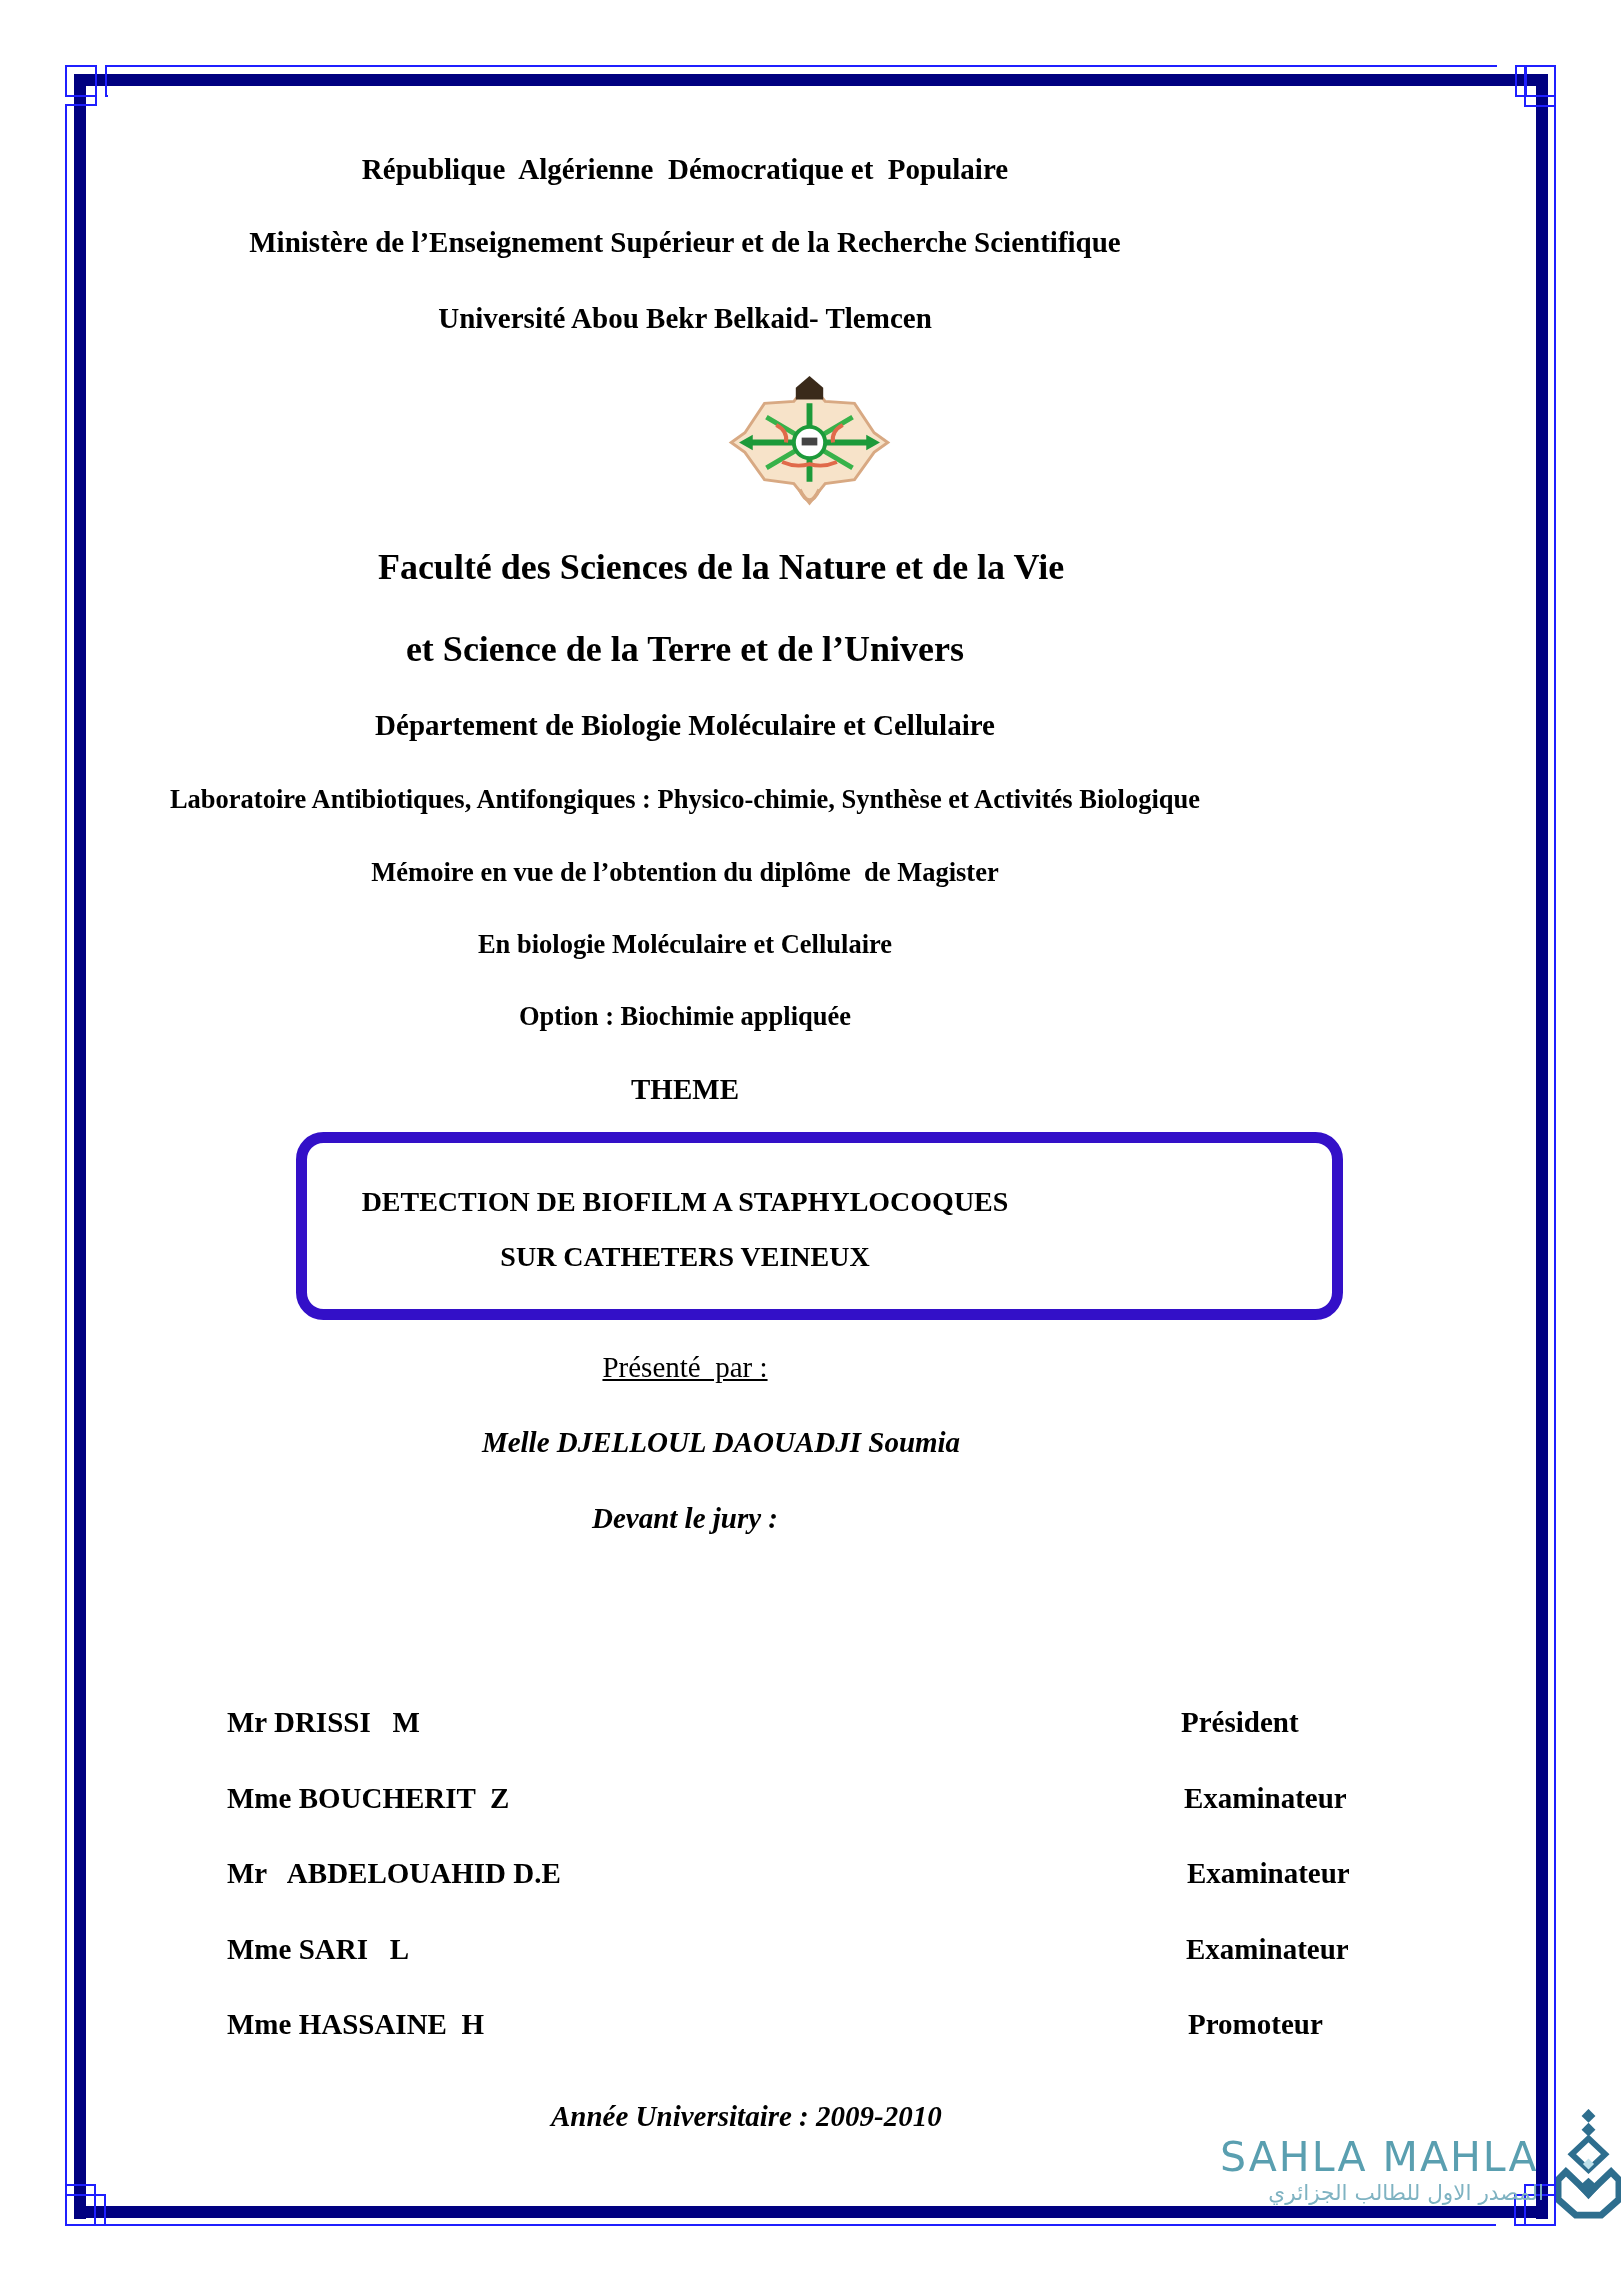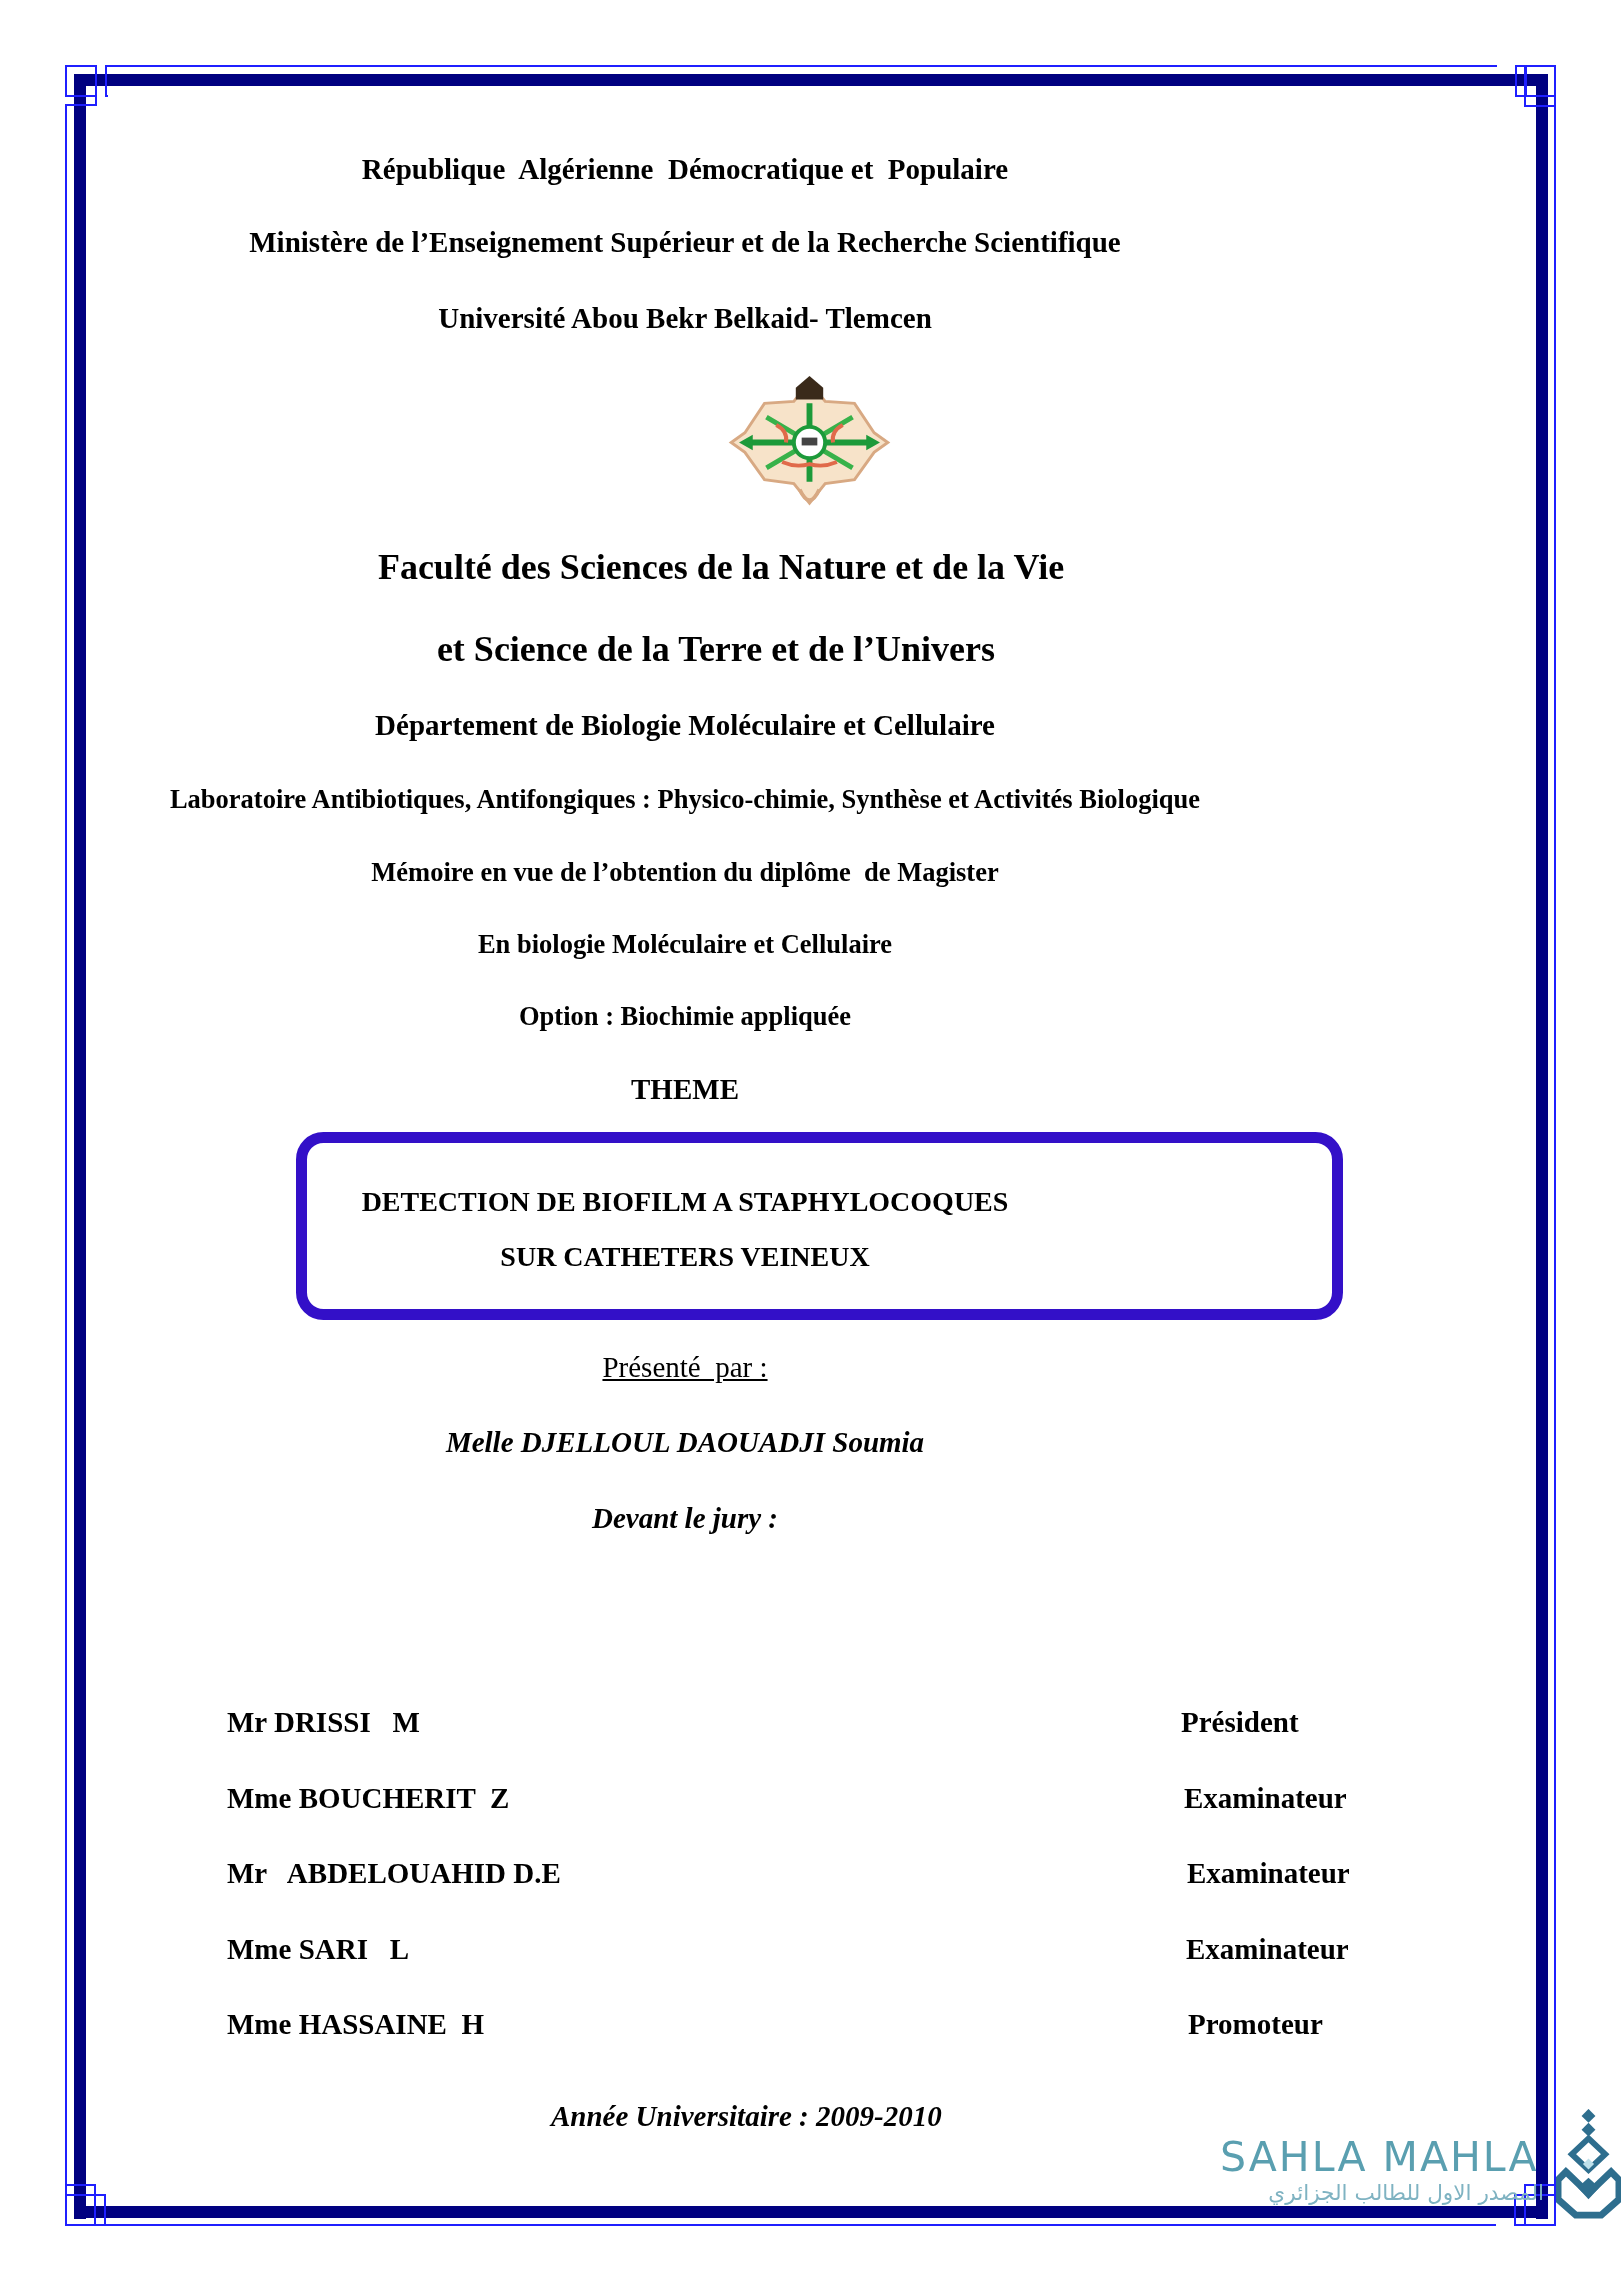--- a/index.html
+++ b/index.html
@@ -69,35 +69,35 @@
   <path d="M40 44 L128 96 M40 96 L128 44" stroke="#38b24a" stroke-width="5"></path>
   <circle cx="84" cy="70" r="16" fill="#ffffff" stroke="#1d9a3a" stroke-width="4"></circle>
   <rect x="76" y="65" width="16" height="8" fill="#444"></rect>
   <path d="M70 14 L84 2 L98 14 L98 26 L70 26 Z" fill="#3a2a1a"></path>
   <path d="M12 70 L26 62 L26 78 Z M156 70 L142 62 L142 78 Z" fill="#1d9a3a"></path>
   <path d="M50 52 Q62 58 60 70 M118 52 Q106 58 108 70 M56 90 Q70 96 84 92 Q98 96 112 90" stroke="#e06a4a" stroke-width="4" fill="none"></path>
   <path d="M74 118 Q84 140 94 118" stroke="#d8a983" stroke-width="4" fill="none"></path>
 </svg>
 
 <div class="center-line bold" style="top:549px; font-size:36px;padding-left:36px;">Faculté des Sciences de la Nature et de la Vie</div>
-<div class="center-line bold" style="top:631px; font-size:36px;margin-left:31px;">et Science de la Terre et de l’Univers</div>
+<div class="center-line bold" style="top:631px; font-size:36px;">et Science de la Terre et de l’Univers</div>
 <div class="center-line bold" style="top:711px; font-size:29px;">Département de Biologie Moléculaire et Cellulaire</div>
 <div class="center-line bold" style="top:786px; font-size:26.5px;">Laboratoire Antibiotiques, Antifongiques : Physico-chimie, Synthèse et Activités Biologique</div>
 
 <div class="center-line bold" style="top:859px; font-size:26.5px;">Mémoire en vue de l’obtention du diplôme  de Magister</div>
 <div class="center-line bold" style="top:931px; font-size:26.5px;">En biologie Moléculaire et Cellulaire</div>
 <div class="center-line bold" style="top:1003px; font-size:26.5px;">Option : Biochimie appliquée</div>
 <div class="center-line bold" style="top:1075px; font-size:29px;">THEME</div>
 
 <div class="theme-box"></div>
 <div class="center-line bold" style="top:1188px; font-size:28px;">DETECTION DE BIOFILM A STAPHYLOCOQUES</div>
 <div class="center-line bold" style="top:1243px; font-size:28px;">SUR CATHETERS VEINEUX</div>
 
 <div class="center-line" style="top:1353px; font-size:29px;text-decoration:underline;">Présenté  par :</div>
-<div class="center-line bold italic" style="top:1428px; font-size:29px;">Melle DJELLOUL DAOUADJI Soumia</div>
+<div class="center-line bold italic" style="top:1428px; font-size:29px;padding-left:36px;">Melle DJELLOUL DAOUADJI Soumia</div>
 <div class="center-line bold italic" style="top:1504px; font-size:29px;">Devant le jury :</div>
 
 <div>
   <div class="jury-name" style="top:1708px;">Mr DRISSI   M</div>
   <div class="jury-role" style="left:1181px; top:1708px;">Président</div>
 
   <div class="jury-name" style="top:1784px;">Mme BOUCHERIT  Z</div>
   <div class="jury-role" style="left:1184px; top:1784px;">Examinateur</div>
 
   <div class="jury-name" style="top:1859px;">Mr   ABDELOUAHID D.E</div>

